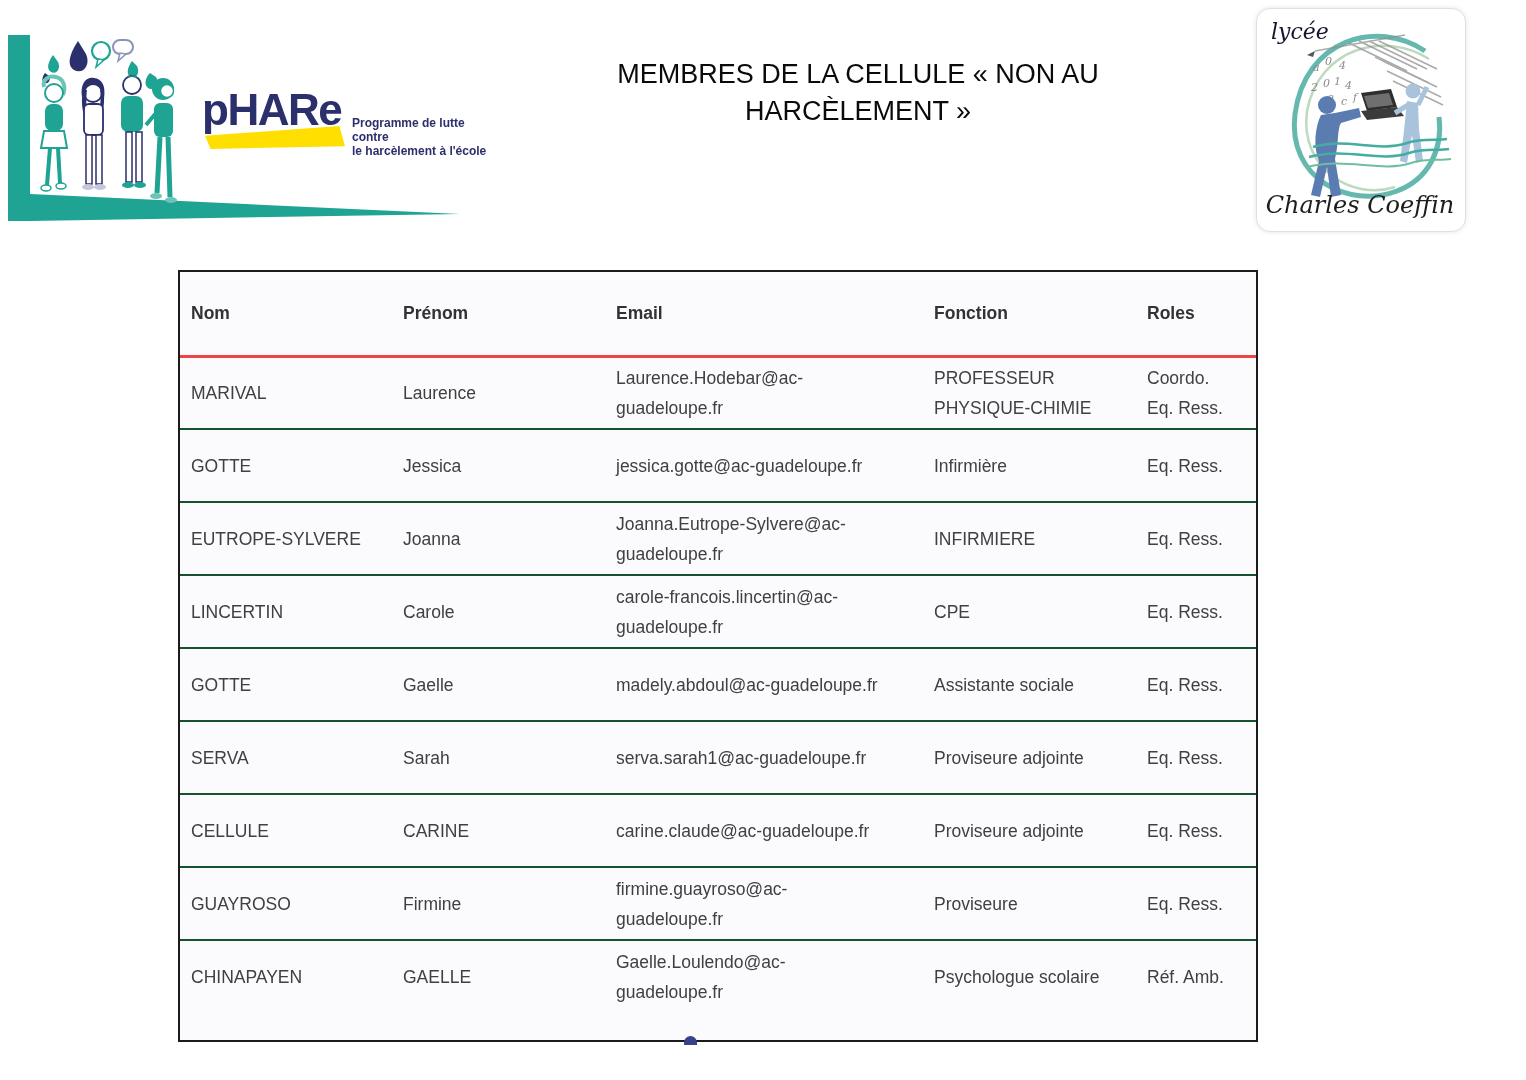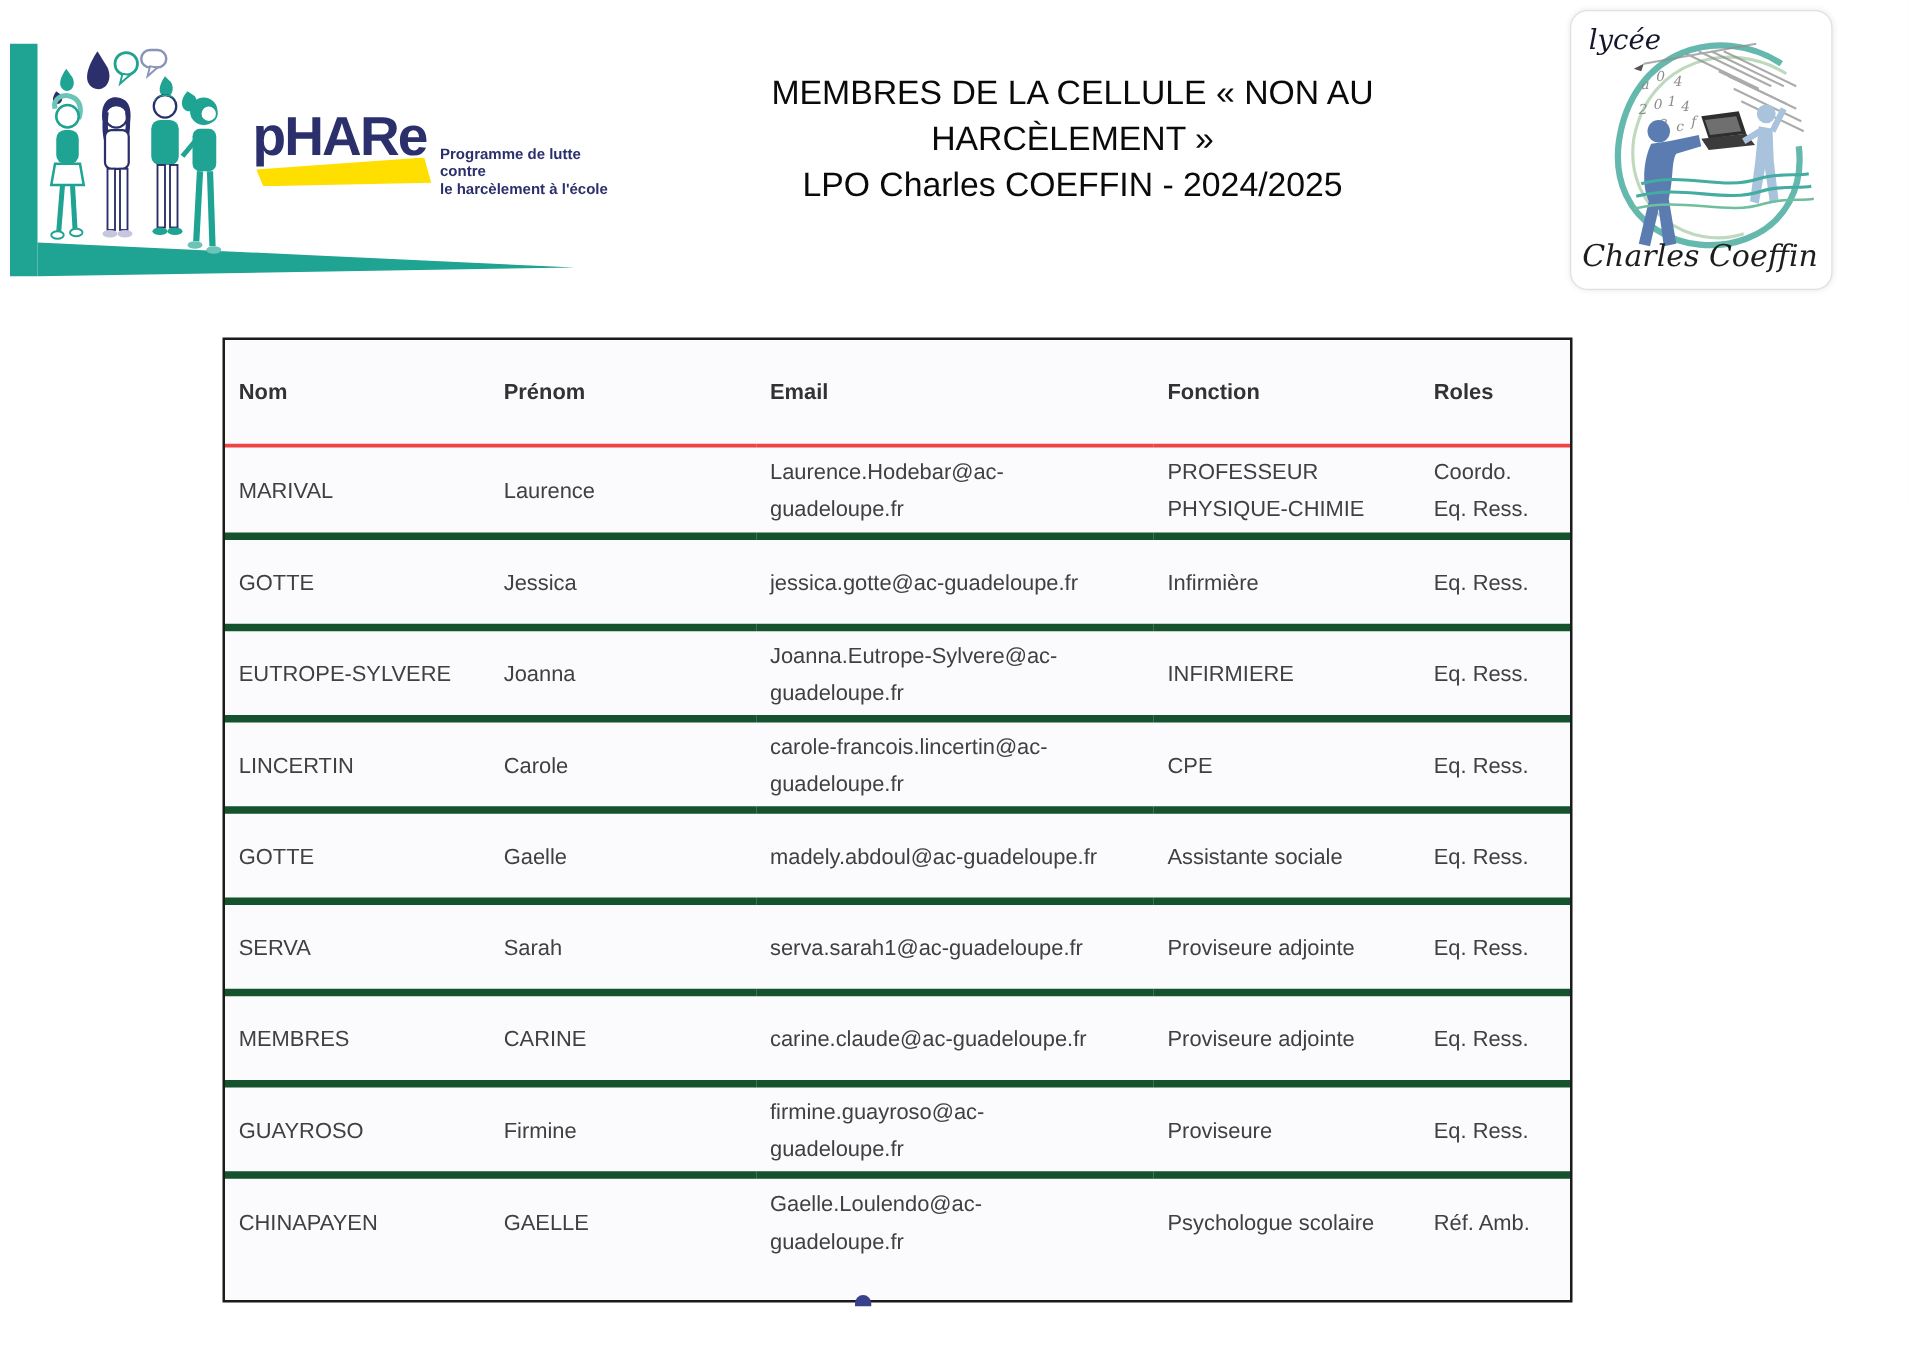--- a/index.html
+++ b/index.html
@@ -47,21 +47,21 @@
     text-align:left;vertical-align:middle;padding:0 6px 0 11px;
     font-size:17.5px;font-weight:bold;color:#323234;
     border-bottom:3px solid #ef4444;
   }
   tbody tr{height:73px;}
   td{
     text-align:left;vertical-align:middle;padding:0 6px 0 11px;
     font-size:17.5px;color:#404042;line-height:30px;white-space:pre-line;
     overflow:hidden;
   }
-  tbody tr.sep td{border-top:6px solid #14532d;}
+  tbody tr.sep td{border-top:2px solid #14532d;}
   
   .blue-bump{
     position:absolute;left:684px;top:1036px;width:13px;height:9px;
     background:#39408c;border-radius:7px 7px 0 0;z-index:3;
   }
 </style>
 </head>
 <body>
 
 <div class="phare-block">
@@ -132,21 +132,20 @@
   <div class="phare-swoosh"></div>
   <div class="phare-tagline">
     <div>Programme de lutte contre</div>
     <div>le harcèlement à l'école</div>
   </div>
 </div>
 
 <div class="doc-title">
   <div>MEMBRES DE LA CELLULE « NON AU</div>
   <div>HARCÈLEMENT »</div>
-  <div>LPO Charles COEFFIN - 2024/2025</div>
 </div>
 
 <div class="school-card">
   <svg width="206" height="220" viewBox="0 0 206 220">
 
     <path d="M168 42 C120 10 48 30 38 105 C30 170 92 200 140 182 C172 170 186 140 182 108" fill="none" stroke="#49ab9f" stroke-width="5" opacity="0.85"></path>
     <path d="M172 50 C128 22 62 38 50 102 C42 160 96 192 138 178" fill="none" stroke="#aecfae" stroke-width="2.5" opacity="0.8"></path>
 
     <g stroke="#8f8f8f" stroke-width="1.6" opacity="0.75">
       <line x1="58" y1="42" x2="148" y2="26"></line>
@@ -263,21 +262,21 @@
         <td>Eq. Ress.</td>
       </tr>
       <tr class="sep">
         <td>SERVA</td>
         <td>Sarah</td>
         <td>serva.sarah1@ac-guadeloupe.fr</td>
         <td>Proviseure adjointe</td>
         <td>Eq. Ress.</td>
       </tr>
       <tr class="sep">
-        <td>MEMBRES</td>
+        <td>CELLULE</td>
         <td>CARINE</td>
         <td>carine.claude@ac-guadeloupe.fr</td>
         <td>Proviseure adjointe</td>
         <td>Eq. Ress.</td>
       </tr>
       <tr class="sep">
         <td>GUAYROSO</td>
         <td>Firmine</td>
         <td>firmine.guayroso@ac-
 guadeloupe.fr</td>

